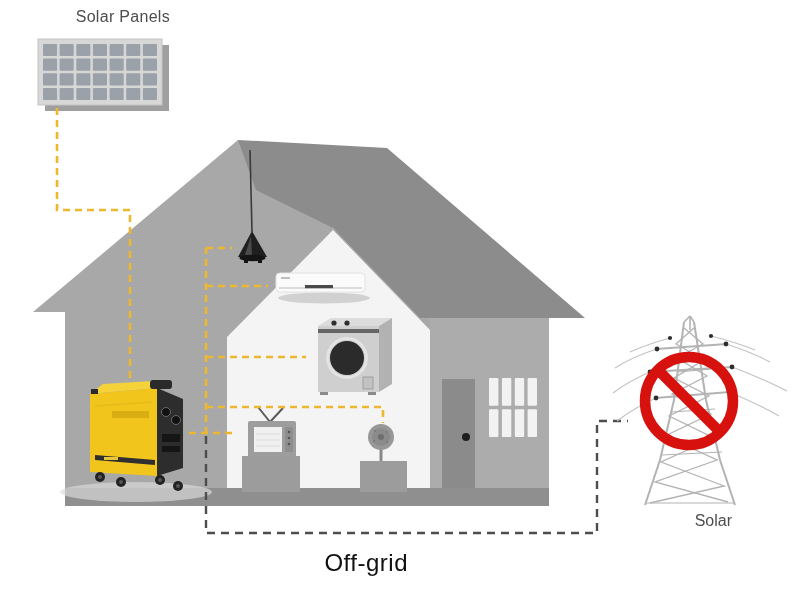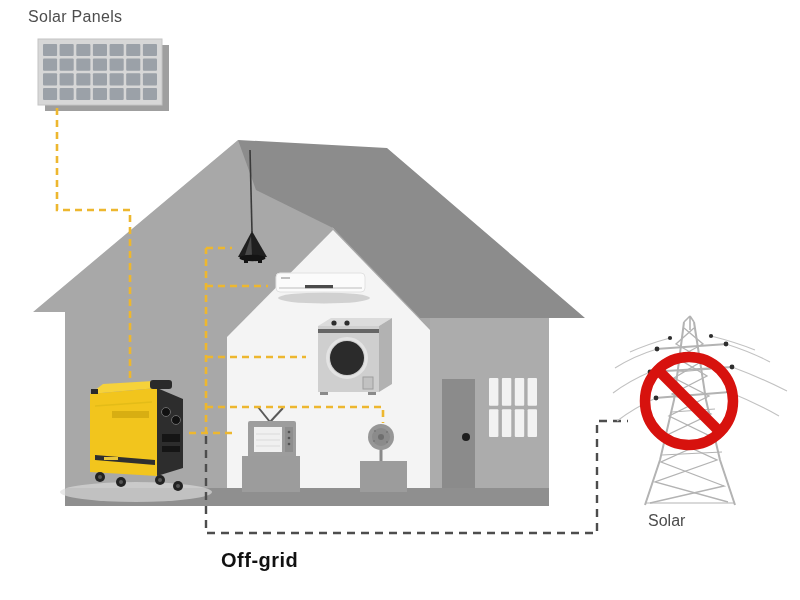--- a/index.html
+++ b/index.html
@@ -1,22 +1,22 @@
 <!DOCTYPE html>
 <html style="--c-wire_yellow: #EDB72F; --c-wire_dark: #4D4D4D; --c-prohibition_red: #D7120E; --c-generator_yellow: #F2C51D; --c-generator_dark: #2D2D2D; --c-roof: #8C8C8C; --c-wall: #A8A8A8; --c-room: #F4F4F4; --c-floor: #8F8F8F; --c-tower: #B3B3B3; --c-label_text: #4D4D4D; --c-title_text: #111111;"><head>
 <meta charset="utf-8">
 <style>
   html,body{margin:0;padding:0;background:#ffffff;}
   #stage{position:relative;width:800px;height:600px;background:#fff;overflow:hidden;
          font-family:"Liberation Sans", sans-serif;}
   #scene{position:absolute;left:0;top:0;}
-  .lbl{position:absolute;color:var(--c-label_text,#4d4d4d);font-size:16px;text-align:left;}
+  .lbl{position:absolute;color:var(--c-label_text,#4d4d4d);font-size:16px;text-align:right;}
   #solar-label{left:28px;top:8px;width:142px;letter-spacing:.3px;}
   #grid-label{left:648px;top:512px;width:84px;}
-  #title-label{left:221px;top:549px;width:168px;font-size:20px;font-weight:bold;
+  #title-label{left:240px;top:549px;width:168px;font-size:24px;font-weight:normal;
                color:var(--c-title_text,#111);letter-spacing:.5px;}
   
   .wire-y{fill:none;stroke:var(--c-wire_yellow,#EDB72F);stroke-width:2.6;stroke-dasharray:7 5;}
   .wire-d{fill:none;stroke:var(--c-wire_dark,#4D4D4D);stroke-width:2.4;stroke-dasharray:8 6;}
   
   .wall-base{fill:var(--c-wall,#A8A8A8);}
   .room{fill:var(--c-room,#F4F4F4);}
   .roof{fill:var(--c-roof,#8C8C8C);}
   .wall-right{fill:#ACACAC;}
   .floor{fill:var(--c-floor,#8F8F8F);}

